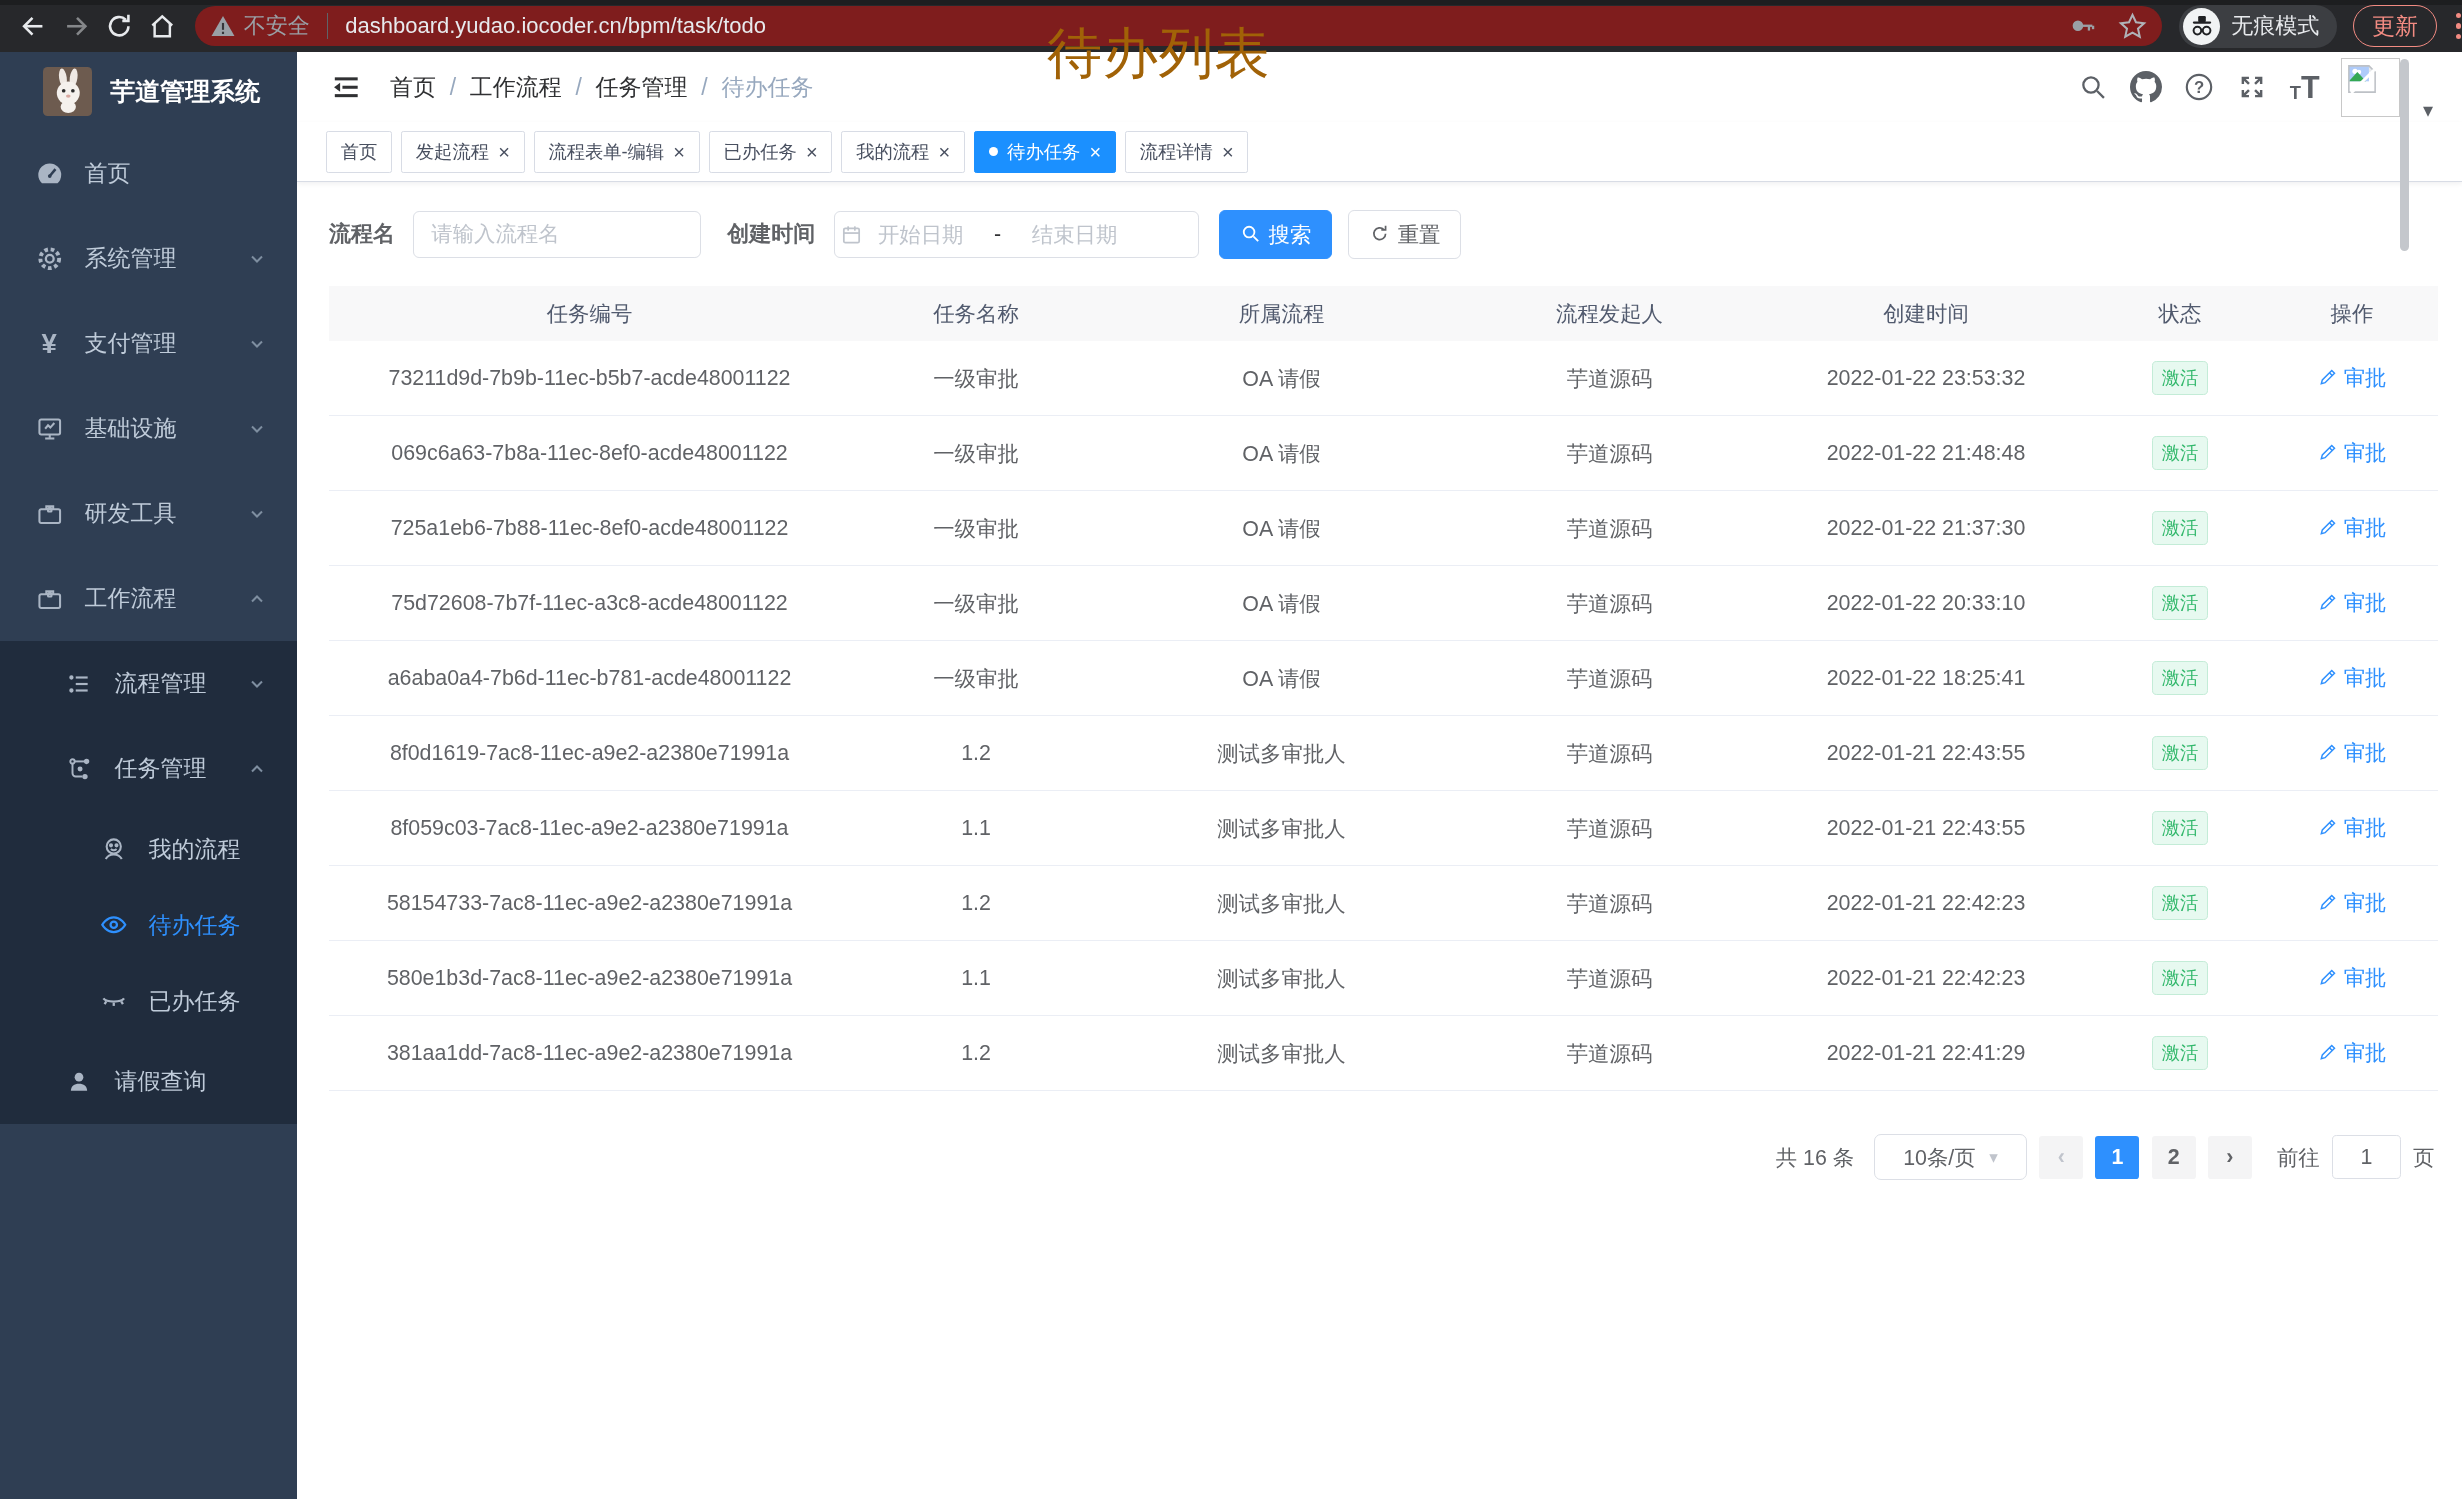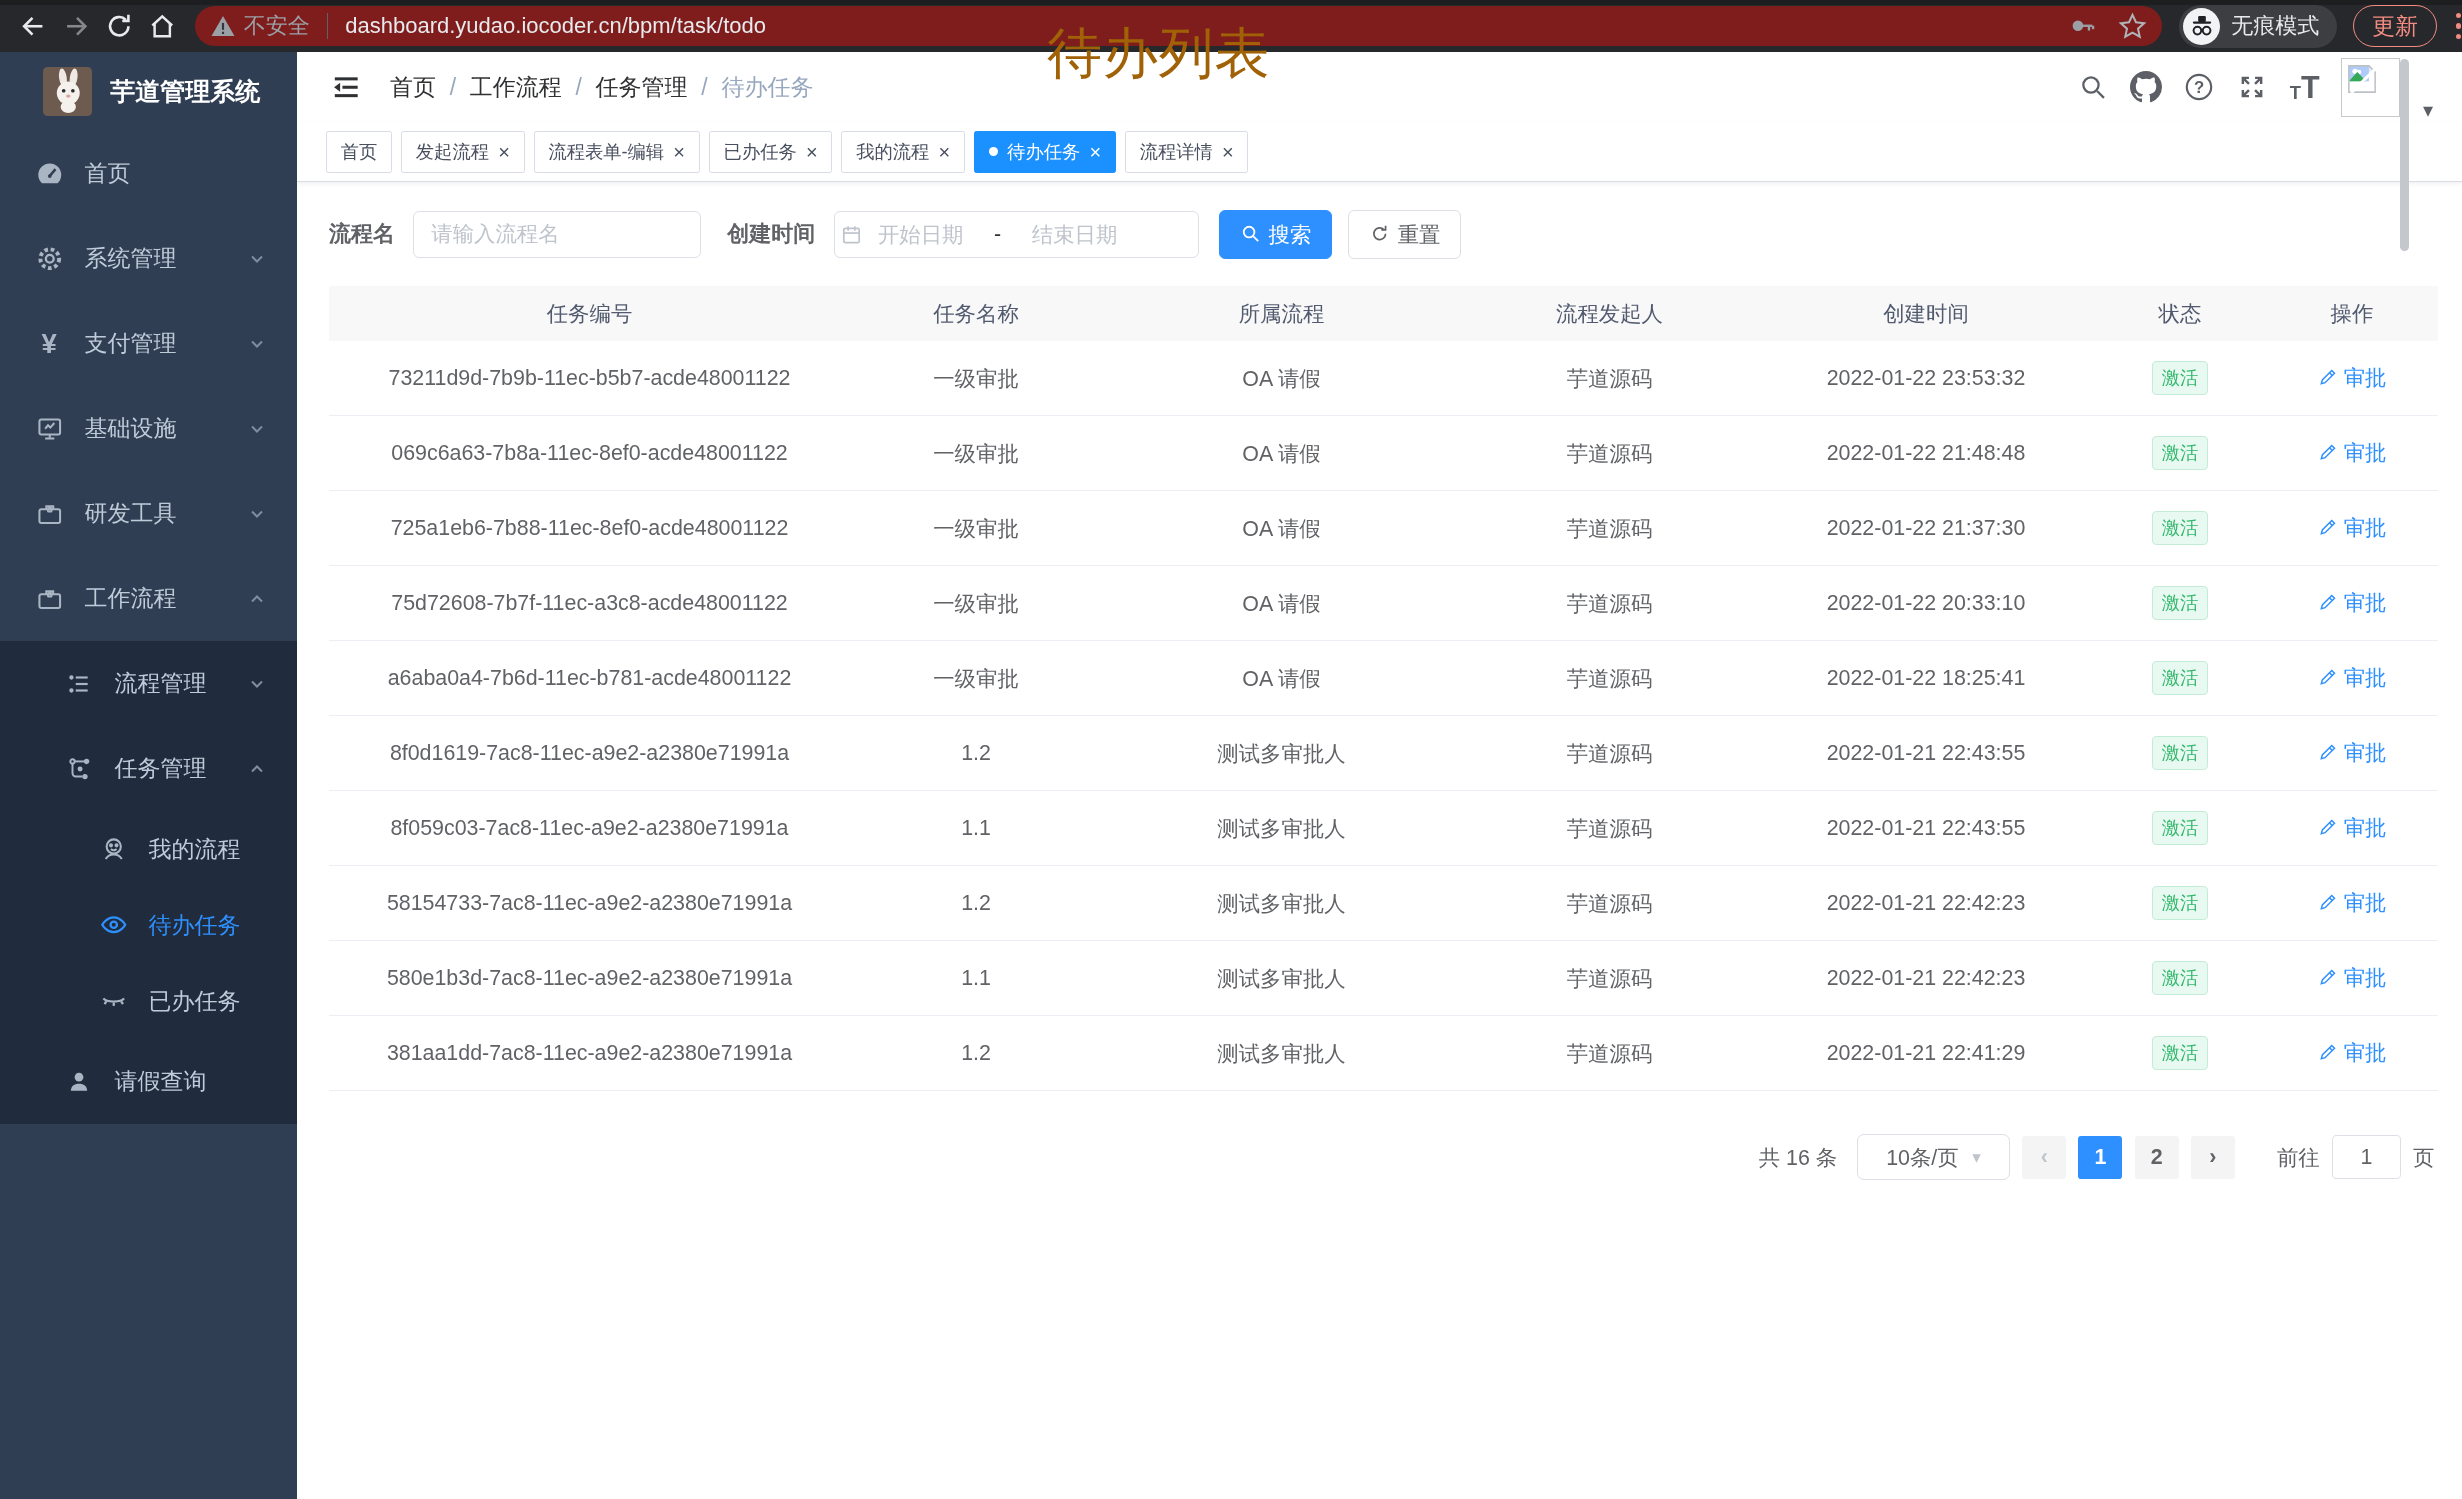--- a/index.html
+++ b/index.html
@@ -101,21 +101,21 @@
   .pagination{display:flex;align-items:center;justify-content:flex-end;margin:43px 27.5px 0 0;gap:12.2px;
     font-size:21.4px;color:#606266;}
   .pg-total{margin-right:7.6px;}
   .pg-size{width:153px;height:46px;border:0.8px solid #dcdfe6;border-radius:7px;display:flex;
     align-items:center;justify-content:center;gap:13.7px;color:#606266;cursor:pointer;box-sizing:border-box;}
   .pg-size .sel-arrow{color:#c0c4cc;font-size:17px;}
   .pg-btn{min-width:44px;height:43px;background:#f4f4f5;border-radius:3.1px;display:flex;
     align-items:center;justify-content:center;font-weight:bold;color:#606266;cursor:pointer;}
   .pg-btn.disabled{color:#c0c4cc;}
   .pg-btn.page-active{background:#2e90fe;color:#fff;}
-  .pg-goto{display:flex;align-items:center;gap:12.2px;margin-left:30px;}
+  .pg-goto{display:flex;align-items:center;gap:12.2px;margin-left:13px;}
   .pg-input{width:69px;height:44px;border:0.8px solid #dcdfe6;border-radius:4.6px;text-align:center;
     font-size:21.4px;color:#606266;box-sizing:border-box;outline:none;
     font-family:"Liberation Sans","DejaVu Sans",sans-serif;}
 
   .scroll-thumb{position:absolute;left:2400px;top:59px;width:9.2px;height:192px;background:#c4c7cc;
     border-radius:4.6px;z-index:6;}
 </style>
 </head>
 <body>
 

